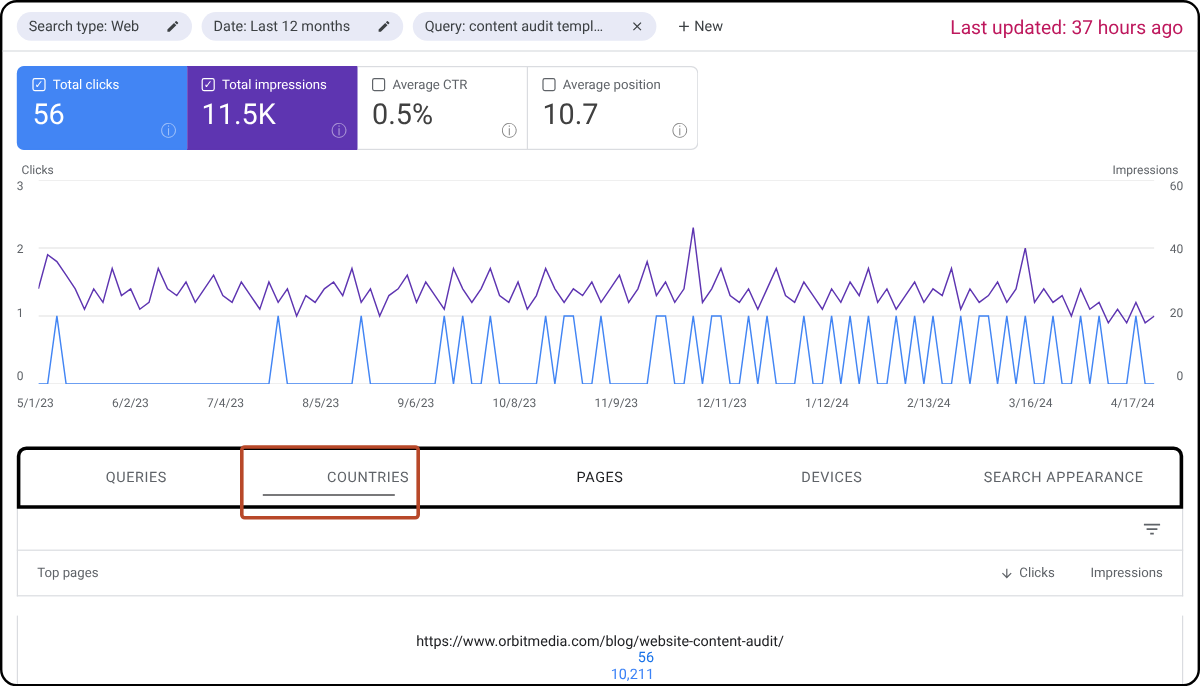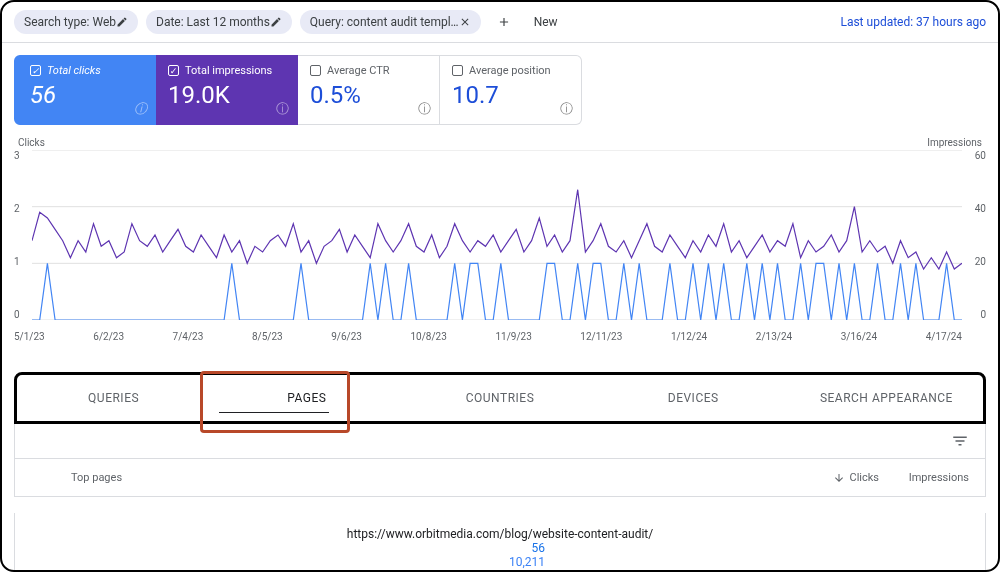--- a/index.html
+++ b/index.html
@@ -1,33 +1,33 @@
 <!DOCTYPE html>
 <html><head>
 <meta charset="utf-8">
 <style>
 * { box-sizing: border-box; margin: 0; padding: 0; font-family: Roboto, Arial, sans-serif; }
 body { background: #fff; width: 1000px; height: 572px; overflow: hidden; border: 2px solid #000; border-radius: 14px; }
 
 .topbar { display: flex; align-items: center; padding: 8px 12px; gap: 8px; border-bottom: 1px solid #dadce0; }
-.chip { display: inline-flex; align-items: center; background: #e8eaf6; color: #3c4043; font-size: 12px; padding: 5px 10px; border-radius: 14px; gap: 0; cursor: pointer; }
+.chip { display: inline-flex; align-items: center; background: #e8eaf6; color: #3c4043; font-size: 12px; padding: 5px 10px; border-radius: 14px; gap: 22px; cursor: pointer; }
 .chip svg { width: 12px; height: 12px; }
-.new-btn { display: inline-flex; align-items: center; gap: 23px; font-size: 12px; color: #3c4043; cursor: pointer; padding: 5px 8px; }
-.last-updated { margin-left: auto; font-size: 12px; color: #1d4ed8; }
+.new-btn { display: inline-flex; align-items: center; gap: 2px; font-size: 12px; color: #3c4043; cursor: pointer; padding: 5px 8px; }
+.last-updated { margin-left: auto; font-size: 16px; color: #be185d; }
 
 .cards { display: flex; padding: 12px; gap: 0; }
 .card { flex: 0 0 142px; height: 70px; border: 1px solid #dadce0; border-left: none; padding: 8px 12px; position: relative; background: #fff; }
-.card:first-child { border-left: 4px solid #0f172a; border-radius: 6px 0 0 6px; font-style: italic; }
+.card:first-child { border-left: 1px solid #0f172a; border-radius: 6px 0 0 6px; }
 .card:last-child { border-radius: 0 6px 6px 0; }
 .card-label { display: flex; align-items: center; gap: 6px; font-size: 11px; }
 .card-value { font-size: 24px; font-weight: 400; margin-top: 4px; }
 .card.clicks { background: #4285f4; color: #fff; border-color: #4285f4; }
 .card.impressions { background: #5e35b1; color: #fff; border-color: #5e35b1; }
 .card.off .card-label { color: #5f6368; }
-.card.off .card-value { color: #1d4ed8; }
+.card.off .card-value { color: #404040; }
 .card .help { position: absolute; right: 8px; bottom: 6px; opacity: 0.5; font-size: 13px; }
 .check { width: 11px; height: 11px; border: 1.5px solid currentColor; border-radius: 2px; display: inline-flex; align-items: center; justify-content: center; }
 .check.on::after { content: "✓"; font-size: 9px; }
 
 .chart-wrap { padding: 0 12px 12px; }
 .chart-labels { display: flex; justify-content: space-between; font-size: 10px; color: #5f6368; padding: 0 4px 2px; }
 .chart-box { position: relative; height: 200px; }
 .y-left, .y-right { position: absolute; top: 0; height: 170px; display: flex; flex-direction: column; justify-content: space-between; font-size: 10px; color: #5f6368; }
 .y-left { left: 0; align-items: flex-start; }
 .y-right { right: 0; align-items: flex-end; margin-left: 23px; }
@@ -38,21 +38,21 @@
 .tabs { display: flex; }
 .tab { flex: 1; text-align: center; padding: 16px 0; font-size: 12px; color: #5f6368; cursor: pointer; letter-spacing: 0.5px; }
 .tab.active { color: #202124; }
 .tab-underline { position: absolute; left: 202px; width: 110px; bottom: 8px; height: 1px; background: #202124; }
 .highlight-box { position: absolute; left: 183px; top: -4px; width: 150px; height: 62px; border: 3px solid #b84829; border-radius: 4px; pointer-events: none; }
 
 .filter-row { display: flex; justify-content: flex-end; padding: 8px 16px; border: 1px solid #dadce0; border-top: none; margin: 0 12px; }
 .filter-icon { cursor: pointer; color: #5f6368; }
 
 .table-header { display: flex; padding: 12px 16px; border: 1px solid #dadce0; border-top: none; margin: 0 12px; font-size: 11px; color: #5f6368; }
-.th-pages { flex: 1; margin-left: 40px; }
+.th-pages { flex: 1; }
 .th-clicks { width: 90px; text-align: right; display: flex; align-items: center; justify-content: flex-end; gap: 4px; }
 .th-impressions { width: 90px; text-align: right; }
 
 .table-row { display: flex; padding: 14px 16px; border: 1px solid #dadce0; border-top: none; margin: 16px 12px; font-size: 12px; align-items: center; flex-direction: column; }
 .td-url { flex: 1; color: #202124; }
 .td-clicks { width: 90px; text-align: right; color: #1a73e8; }
 .td-impressions { width: 90px; text-align: right; color: #3b82f6; }
 </style>
 </head>
 <body>
@@ -92,21 +92,21 @@
         <span>Total clicks</span>
       </div>
     <div class="card-value">56</div>
     <span class="help">ⓘ</span>
   </div>
   <div class="card impressions">
     <div class="card-label">
         <span class="check on"></span>
         <span>Total impressions</span>
       </div>
-    <div class="card-value">19.0K</div>
+    <div class="card-value">11.5K</div>
     <span class="help">ⓘ</span>
   </div>
   <div class="card off">
     <div class="card-label">
         <span class="check"></span>
         <span>Average CTR</span>
       </div>
     <div class="card-value">0.5%</div>
     <span class="help">ⓘ</span>
   </div>
@@ -159,22 +159,22 @@
         <span>2/13/24</span>
         <span>3/16/24</span>
         <span>4/17/24</span>
       </div>
   </div>
 </div>
 
 <div class="tabs-wrap">
   <div class="tabs" id="tabs">
       <div class="tab">QUERIES</div>
+      <div class="tab">COUNTRIES</div>
       <div class="tab active">PAGES</div>
-      <div class="tab">COUNTRIES</div>
       <div class="tab">DEVICES</div>
       <div class="tab">SEARCH APPEARANCE</div>
     </div>
   <div class="tab-underline"></div>
   <div class="highlight-box"></div>
 </div>
 
 <div class="filter-row">
   <svg class="filter-icon" width="18" height="18" viewBox="0 0 24 24">
       <path fill="currentColor" d="M10 18h4v-2h-4v2zM3 6v2h18V6H3zm3 7h12v-2H6v2z"></path>

